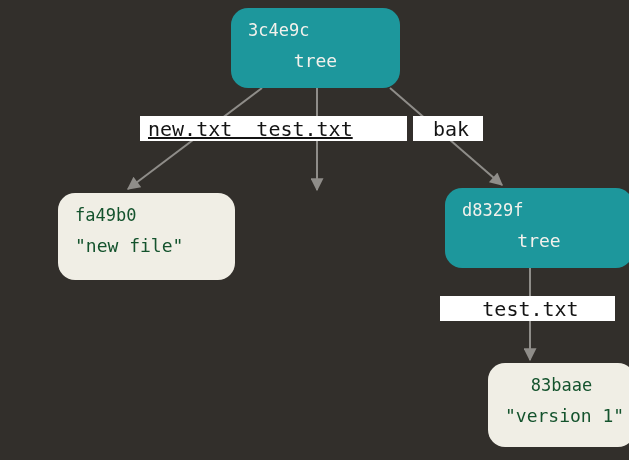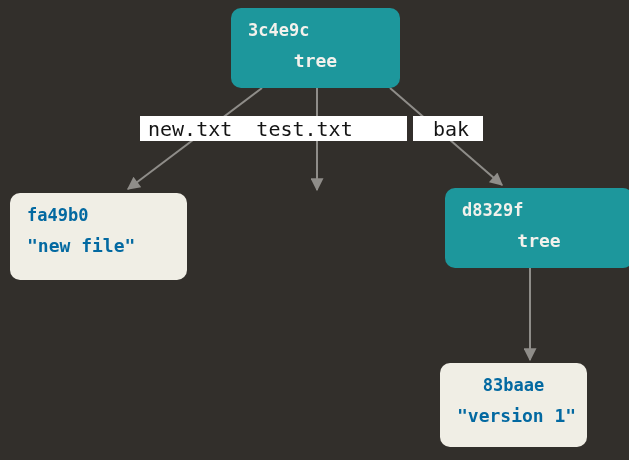--- a/index.html
+++ b/index.html
@@ -15,32 +15,32 @@
     overflow: hidden;
     font-family: "DejaVu Sans Mono", "Liberation Mono", monospace;
   }
   .edges {
     position: absolute;
     left: 0; top: 0;
     width: 629px; height: 460px;
   }
   .node {
     position: absolute;
-    border-radius: 10px;
+    border-radius: 17px;
     box-sizing: border-box;
     padding: 11px 17px 0 17px;
-    font-weight: bold;
   }
   .node.tree {
     background: #1d979c;
     color: #f3f1ec;
   }
   .node.blob {
     background: #f0eee5;
-    color: #0369a1;
+    color: #14532d;
+    margin-left: 48px;
   }
   .hash {
     font-size: 17px;
     line-height: 22px;
     white-space: pre;
   }
   .nlabel {
     font-size: 18px;
     line-height: 30px;
     margin-top: 5px;
@@ -50,21 +50,21 @@
   .elabel {
     position: absolute;
     background: #ffffff;
     color: #141414;
     font-size: 20px;
     box-sizing: border-box;
     white-space: pre;
     display: flex;
     align-items: center;
   }
-  .elabel.left-align { justify-content: flex-start; padding-left: 8px; }
+  .elabel.left-align { justify-content: flex-start; padding-left: 8px; text-decoration: underline; }
   .elabel.center-align { justify-content: center; padding-left: 6px; }
 </style>
 </head>
 <body>
 
 <div class="stage">
 
   <svg class="edges" viewBox="0 0 629 460">
     <defs>
       <marker id="arrow" viewBox="0 0 10 10" refX="9" refY="5" markerWidth="15" markerHeight="13" orient="auto" markerUnits="userSpaceOnUse">
@@ -76,20 +76,21 @@
       <line x1="317" y1="88" x2="317" y2="190" stroke="#8f8d89" stroke-width="2" marker-end="url(#arrow)"></line>
       <line x1="390" y1="88" x2="502" y2="185" stroke="#8f8d89" stroke-width="2" marker-end="url(#arrow)"></line>
       <line x1="530" y1="268" x2="530" y2="360" stroke="#8f8d89" stroke-width="2" marker-end="url(#arrow)"></line>
     </g>
   </svg>
 
   <div class="elabel left-align" style="left:140px; top:116px; width:267px; height:25px;">new.txt  test.txt</div>
 
   <div class="elabel center-align" style="left:413px; top:116px; width:70px; height:25px;">bak</div>
 
+  <div class="elabel center-align" style="left:440px; top:296px; width:175px; height:25px;">test.txt</div>
 
   <div class="node tree" style="left:231px; top:8px; width:169px; height:80px;">
     <div class="hash">3c4e9c</div>
     <div class="nlabel center">tree</div>
   </div>
 
   <div class="node blob" style="left:10px; top:193px; width:177px; height:87px;">
     <div class="hash">fa49b0</div>
     <div class="nlabel">"new file"</div>
   </div>

